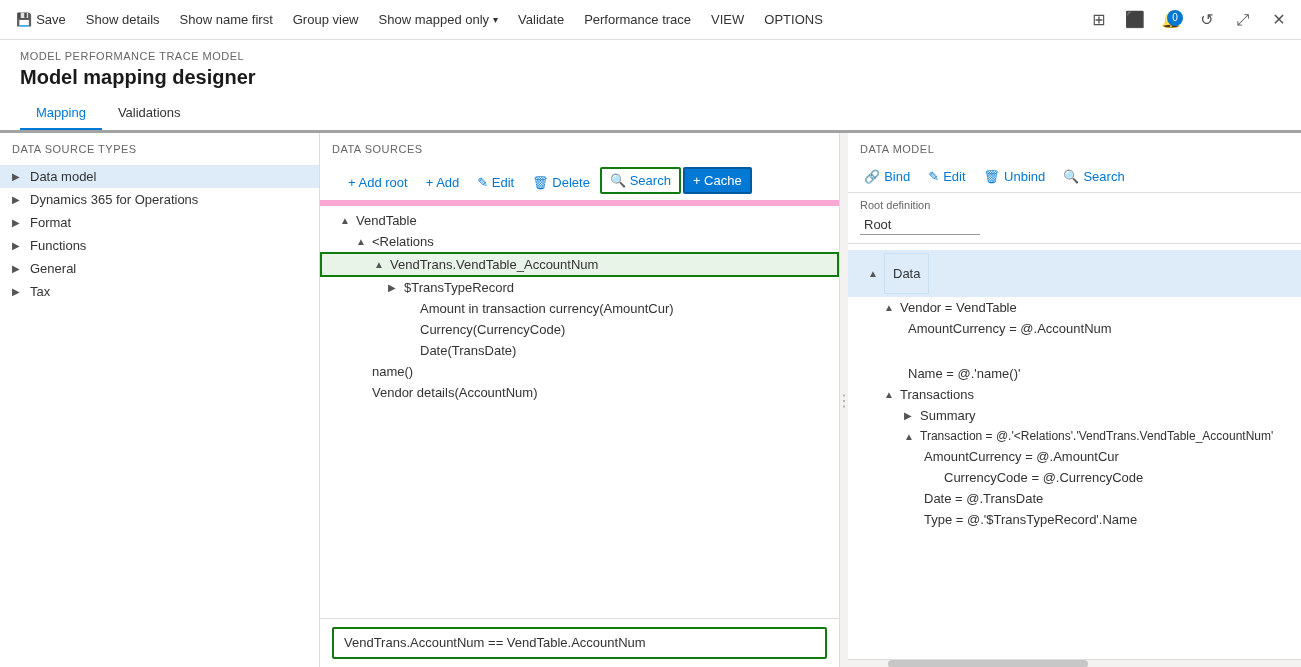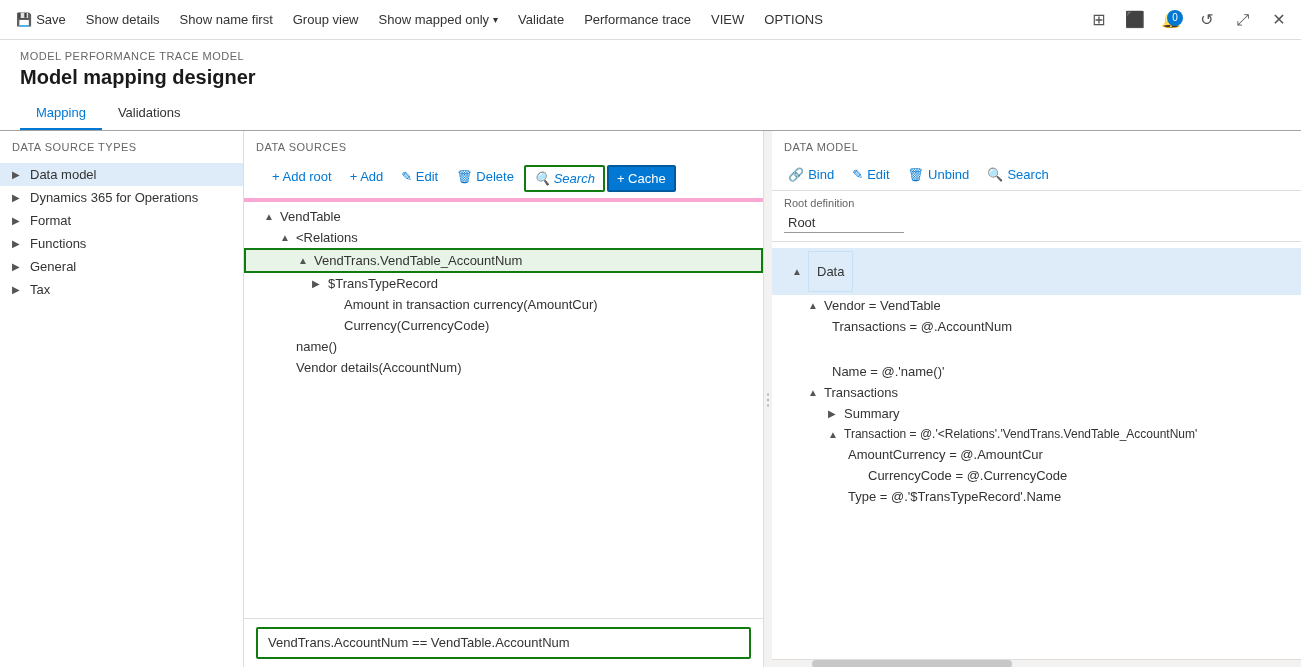--- a/index.html
+++ b/index.html
@@ -20,44 +20,44 @@
     .toolbar-right { margin-left: auto; display: flex; align-items: center; gap: 8px; }
     .toolbar-right-icon { width: 28px; height: 28px; display: flex; align-items: center; justify-content: center; cursor: pointer; border-radius: 2px; font-size: 16px; color: #555; }
     .badge { background: #0078d4; color: #fff; border-radius: 50%; width: 16px; height: 16px; font-size: 10px; display: flex; align-items: center; justify-content: center; position: absolute; top: 4px; right: 2px; }
     .badge-wrap { position: relative; }
     .dropdown-arrow { font-size: 10px; }
 
     
     .main { display: flex; flex-direction: column; height: calc(667px - 40px); background: #fff; }
     
     
-    .header { padding: 10px 20px 0; border-bottom: 1px solid #a3a3a3; }
+    .header { padding: 10px 20px 0; border-bottom: 3px solid #a3a3a3; }
     .breadcrumb { font-size: 11px; color: #666; text-transform: uppercase; letter-spacing: 0.5px; margin-bottom: 4px; }
     .page-title { font-size: 20px; font-weight: 600; color: #1a1a1a; margin-bottom: 8px; }
     .tabs { display: flex; gap: 0; }
     .tab { padding: 8px 16px; cursor: pointer; font-size: 13px; color: #333; border-bottom: 2px solid transparent; }
     .tab.active { border-bottom: 2px solid #0078d4; color: #0078d4; font-weight: 500; }
 
     
     .content-area { display: flex; flex: 1; overflow: hidden; }
     
     
-    .left-panel { width: 244px; border-right: 1px solid #ddd; display: flex; flex-direction: column; overflow: hidden; }
+    .left-panel { width: 320px; border-right: 1px solid #ddd; display: flex; flex-direction: column; overflow: hidden; }
     .panel-header { font-size: 11px; text-transform: uppercase; color: #666; letter-spacing: 0.5px; padding: 10px 12px 6px; }
     .tree-item { display: flex; align-items: center; padding: 4px 12px; cursor: pointer; gap: 6px; }
     .tree-item.selected { background: #deecf9; }
     .tree-arrow { font-size: 10px; color: #555; width: 12px; }
     .tree-label { font-size: 13px; }
     
     
     .middle-panel { width: 520px; border-right: 1px solid #ddd; display: flex; flex-direction: column; overflow: hidden; }
-    .datasource-toolbar { display: flex; align-items: flex-start; gap: 2px; padding: 6px 20px; border-bottom: 4px solid #f9a8d4; flex-wrap: wrap; }
+    .datasource-toolbar { display: flex; align-items: flex-end; gap: 2px; padding: 6px 20px; border-bottom: 6px solid #f9a8d4; flex-wrap: wrap; }
     .ds-btn { display: flex; align-items: center; gap: 4px; padding: 4px 8px; cursor: pointer; border: none; background: transparent; font-size: 13px; color: #0078d4; border-radius: 2px; }
     .ds-btn.cache-btn { background: #0078d4; color: #fff; border: 2px solid #005a9e; border-radius: 2px; }
-    .search-box-outline { border: 2px solid #107c10; border-radius: 2px; font-style: italic; }
+    .search-box-outline { border: 2px solid #107c10; border-radius: 2px; }
     
     .ds-tree { flex: 1; overflow-y: auto; padding: 4px 0; }
     .ds-node { display: flex; align-items: center; padding: 3px 8px; cursor: pointer; gap: 4px; }
     .ds-node.highlighted { border: 2px solid #107c10; background: #e8f4e8; }
     .indent1 { padding-left: 20px; }
     .indent2 { padding-left: 36px; }
     .indent3 { padding-left: 52px; }
     .indent4 { padding-left: 68px; }
     .indent5 { padding-left: 84px; }
     .node-arrow { font-size: 10px; color: #555; width: 12px; flex-shrink: 0; }
@@ -222,20 +222,24 @@
         <div class="ds-node indent5">
           <span class="node-arrow"></span>
           <span class="node-label">Amount in transaction currency(AmountCur)</span>
         </div>
 
         <div class="ds-node indent5">
           <span class="node-arrow"></span>
           <span class="node-label">Currency(CurrencyCode)</span>
         </div>
 
+        <div class="ds-node indent5">
+          <span class="node-arrow"></span>
+          <span class="node-label">Date(TransDate)</span>
+        </div>
 
         <div class="ds-node indent2">
           <span class="node-arrow"></span>
           <span class="node-label">name()</span>
         </div>
 
         <div class="ds-node indent2">
           <span class="node-arrow"></span>
           <span class="node-label">Vendor details(AccountNum)</span>
         </div>
@@ -279,21 +283,21 @@
           <span class="node-arrow">▲</span>
           <span style="background:#deecf9;padding:12px 8px;border:1px solid #c7e0f4;">Data</span>
         </div>
 
         <div class="dm-node" style="padding-left:36px;">
           <span class="node-arrow">▲</span>
           <span>Vendor = VendTable</span>
         </div>
 
         <div class="dm-node" style="padding-left:60px;">
-          <span>Transactions = @.AccountNum</span>
+          <span>AmountCurrency = @.AccountNum</span>
         </div>
 
         <div class="dm-node" style="padding-left:60px;margin-top:24px;">
           <span>Name = @.'name()'</span>
         </div>
 
         <div class="dm-node" style="padding-left:36px;">
           <span class="node-arrow">▲</span>
           <span>Transactions</span>
         </div>
@@ -309,20 +313,23 @@
         </div>
 
         <div class="dm-node" style="padding-left:76px;">
           <span>AmountCurrency = @.AmountCur</span>
         </div>
 
         <div class="dm-node" style="padding-left:96px;">
           <span>CurrencyCode = @.CurrencyCode</span>
         </div>
 
+        <div class="dm-node" style="padding-left:76px;">
+          <span>Date = @.TransDate</span>
+        </div>
 
         <div class="dm-node" style="padding-left:76px;">
           <span>Type = @.'$TransTypeRecord'.Name</span>
         </div>
       </div>
 
       <div class="scrollbar-h">
         <div class="scrollbar-h-thumb"></div>
       </div>
     </div>

